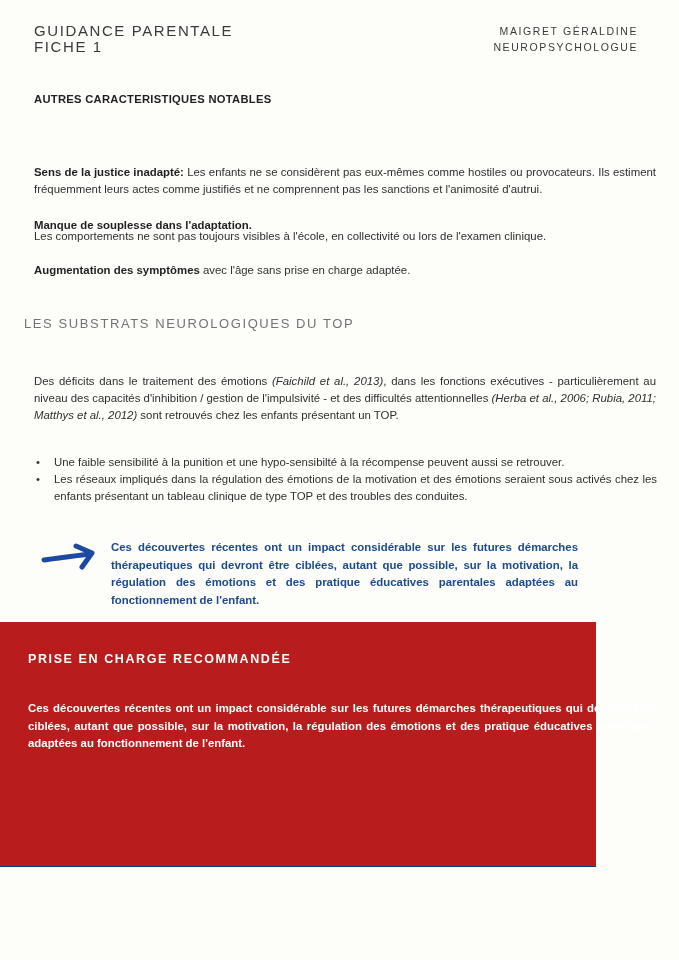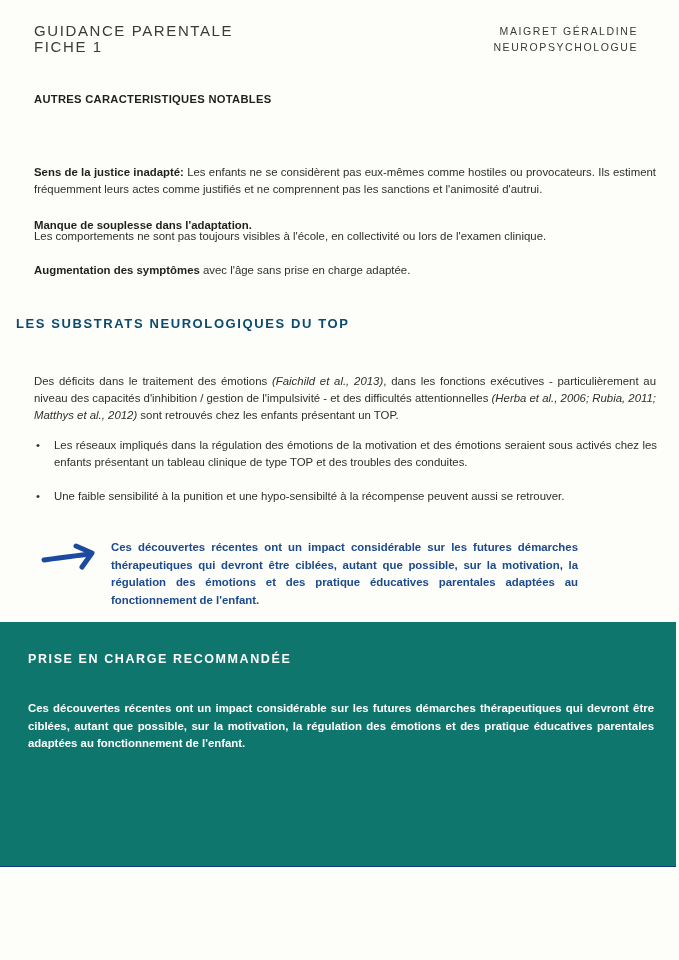--- a/index.html
+++ b/index.html
@@ -51,26 +51,26 @@
       font-size: 11.2px;
       letter-spacing: 0.3px;
       color: #1f1f1f;
     }
     b, .bold {
       font-weight: bold;
       color: #1f1f1f;
     }
     .blue-heading {
       position: absolute;
-      left: 16px;
+      left: 24px;
       top: 316px;
       font-size: 13px;
-      font-weight: bold;
+      font-weight: normal;
       letter-spacing: 1.6px;
-      color: #0c4a6e;
+      color: #737373;
     }
     ul.bullets {
       margin: 0;
       padding: 0 0 0 20px;
       list-style: none;
     }
     ul.bullets li {
       position: relative;
       text-align: justify;
     }
@@ -96,23 +96,23 @@
       font-size: 11.4px;
       line-height: 17.5px;
       font-weight: bold;
       color: #1c4a8c;
       text-align: justify;
     }
     .blue-box {
       position: absolute;
       left: 0;
       top: 622px;
-      width: 676px;
+      width: 596px;
       height: 244px;
-      background: #0f766e;
+      background: #b91c1c;
       box-shadow: 0 1px 0 #0a3a80;
     }
     .box-heading {
       position: absolute;
       left: 28px;
       top: 30px;
       font-size: 12.5px;
       font-weight: bold;
       letter-spacing: 1.6px;
       color: #ffffff;
@@ -156,22 +156,22 @@
 </div>
 
 <div class="blue-heading">LES SUBSTRATS NEUROLOGIQUES DU TOP</div>
 
 <div class="content justify" style="top:334px;">
   <span>Des déficits dans le traitement des émotions </span><i>(Faichild et al., 2013)</i><span>, dans les fonctions exécutives - particulièrement au niveau des capacités d'inhibition / gestion de l'impulsivité - et des difficultés attentionnelles </span><i>(Herba et al., 2006; Rubia, 2011; Matthys et al., 2012)</i><span> sont retrouvés chez les enfants présentant un TOP.</span>
 </div>
 
 <div class="content" style="top:437px; width:623px;">
   <ul class="bullets">
+    <li style="margin-top:17px;">Une faible sensibilité à la punition et une hypo-sensibilté à la récompense peuvent aussi se retrouver.</li>
     <li>Les réseaux impliqués  dans la régulation des émotions de la motivation et des émotions seraient sous activés chez les enfants présentant un tableau clinique de type TOP et des troubles des conduites.</li>
-    <li style="margin-top:17px;">Une faible sensibilité à la punition et une hypo-sensibilté à la récompense peuvent aussi se retrouver.</li>
   </ul>
 </div>
 
 <svg class="arrow" viewBox="0 0 56 28">
   <path d="M4 17 C 18 15, 34 13, 50 11" stroke="#1c4aa0" stroke-width="5" fill="none" stroke-linecap="round"></path>
   <path d="M36 3 L 52 10 L 42 24" stroke="#1c4aa0" stroke-width="5" fill="none" stroke-linecap="round" stroke-linejoin="round"></path>
 </svg>
 <div class="callout">Ces découvertes récentes ont un impact considérable sur les futures démarches thérapeutiques qui devront être ciblées, autant que possible, sur la motivation, la régulation des émotions et des pratique éducatives parentales adaptées au fonctionnement de l'enfant.</div>
 
 <div class="blue-box">

